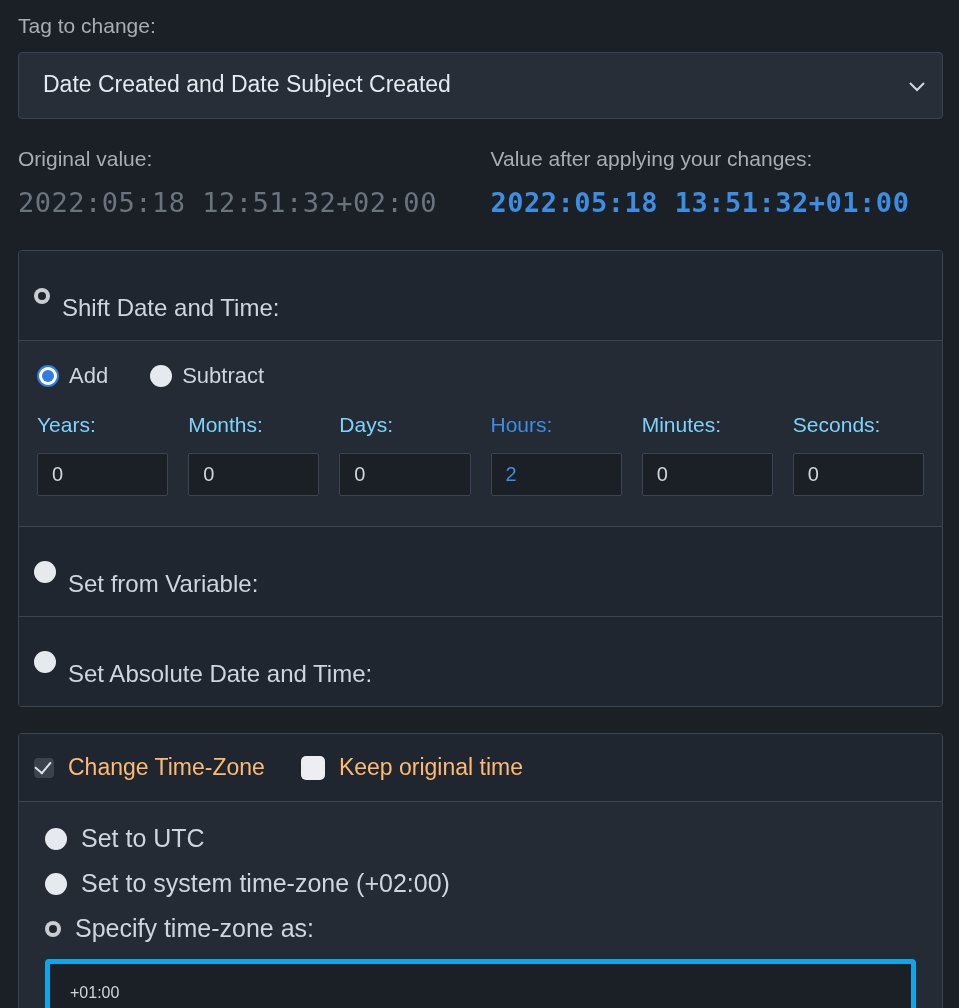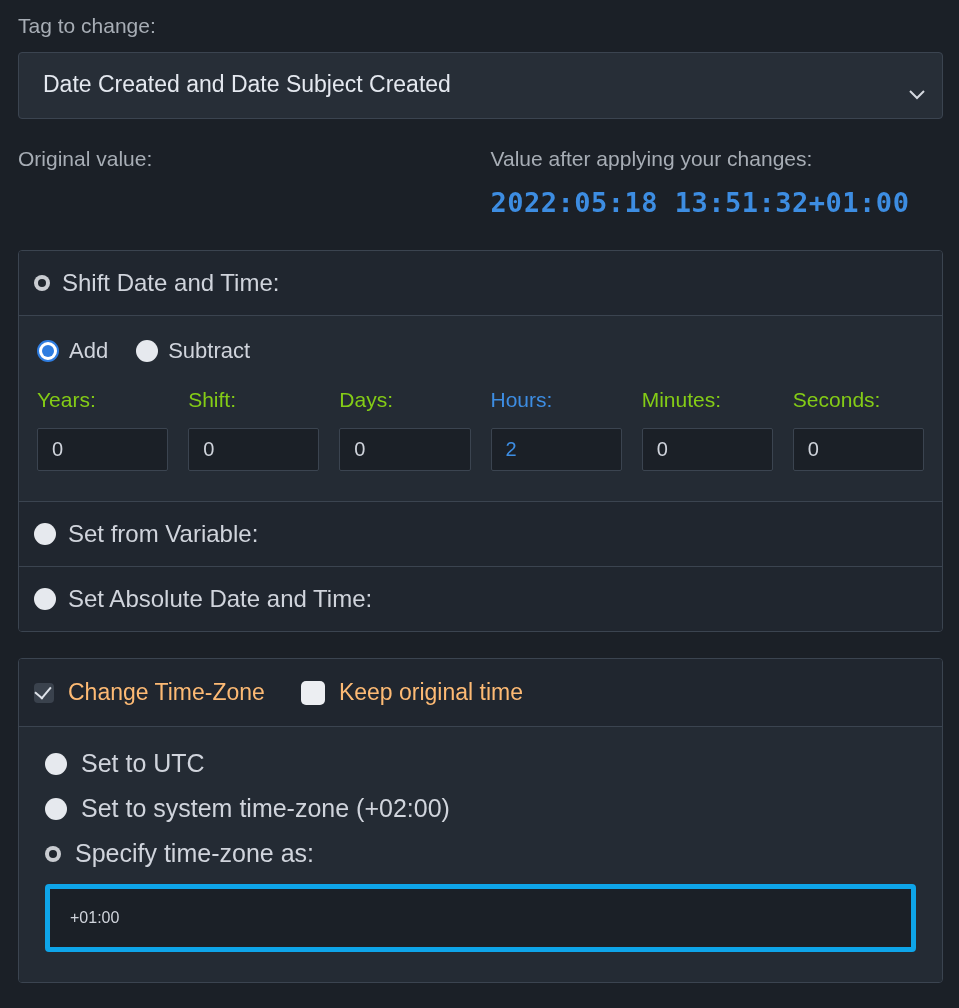--- a/index.html
+++ b/index.html
@@ -13,21 +13,20 @@
     overflow: hidden;
   }
   .label { color: #a7adb5; font-size: 21px; }
 
   .select-wrap {
     margin-top: 14px;
     margin-bottom: 28px;
   }
   .select {
     display: flex;
-    align-items: center;
     justify-content: space-between;
     background: #272e37;
     border: 1px solid #3b4450;
     border-radius: 4px;
     padding: 18px 16px 20px 24px;
     color: #e4e8ef;
     font-size: 23px;
     cursor: pointer;
   }
   .chev { width: 18px; height: 12px; }
@@ -63,20 +62,21 @@
   .panel-section:first-child { border-top: none; }
   .panel-body {
     background: #242b34;
     border-top: 1px solid #3b4450;
     padding: 22px 18px 30px 18px;
   }
   .section-title {
     color: #d0d4dc;
     font-size: 24px;
     margin-left: 12px;
+    margin-top: 25px;
   }
 
   
   .radio, .checkbox {
     width: 22px; height: 22px;
     border-radius: 50%;
     background: #e6e9ee;
     border: none;
     flex: 0 0 22px;
     position: relative;
@@ -115,27 +115,27 @@
   .checkbox.sm.checked::after{
     content:"";
     position:absolute;
     left:4px; top:0px;
     width:8px; height:13px;
     border:solid #dfe3ea;
     border-width:0 2.5px 2.5px 0;
     transform:rotate(40deg);
   }
 
-  .row { display: flex; align-items: center; }
+  .row { display: flex; align-items: center; gap: 14px; }
   .opt { display: flex; align-items: center; margin-right: 28px; cursor:pointer; }
   .opt-label { margin-left: 10px; color: #d0d4dc; font-size: 22px; }
 
   .fields { display: flex; gap: 20px; margin-top: 24px; }
   .field { flex: 1; min-width: 0; }
-  .field-label { font-size: 21px; color: #84cc16; margin-bottom: 16px; display:block; }
+  .field-label { font-size: 21px; color: #7dd3fc; margin-bottom: 16px; display:block; }
   .field-label.blue { color: #3d8de2; }
   .input {
     width: 100%;
     background: #1b2027;
     border: 1px solid #3b4450;
     color: #d0d4dc;
     font-size: 20px;
     padding: 9px 14px;
     border-radius: 2px;
     outline: none;
@@ -175,20 +175,21 @@
       <svg viewBox="0 0 18 12">
           <polyline points="2,3 9,10 16,3"></polyline>
         </svg>
     </span>
   </div>
 </div>
 
 <div class="two-col">
   <div class="col">
     <div class="label">Original value:</div>
+    <div class="mono grey">2022:05:18 12:51:32+02:00</div>
   </div>
   <div class="col">
     <div class="label">Value after applying your changes:</div>
     <div class="mono blue">2022:05:18 13:51:32+01:00</div>
   </div>
 </div>
 
 <div class="panel">
   <div class="panel-section">
     <span class="radio small dot-sm"></span>
@@ -206,21 +207,21 @@
         <span class="opt-label">Subtract</span>
       </div>
     </div>
 
     <div class="fields">
       <div class="field">
         <span class="field-label">Years:</span>
         <input class="input" value="0" style="">
       </div>
       <div class="field">
-        <span class="field-label">Shift:</span>
+        <span class="field-label">Months:</span>
         <input class="input" value="0" style="">
       </div>
       <div class="field">
         <span class="field-label">Days:</span>
         <input class="input" value="0" style="">
       </div>
       <div class="field">
         <span class="field-label blue">Hours:</span>
         <input class="input blue" value="2" style="">
       </div>

